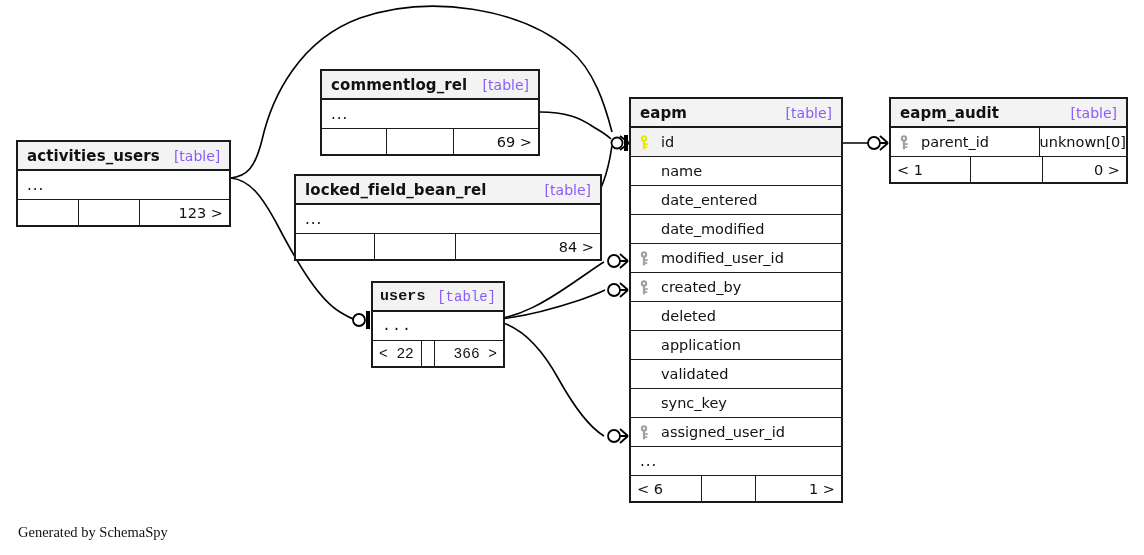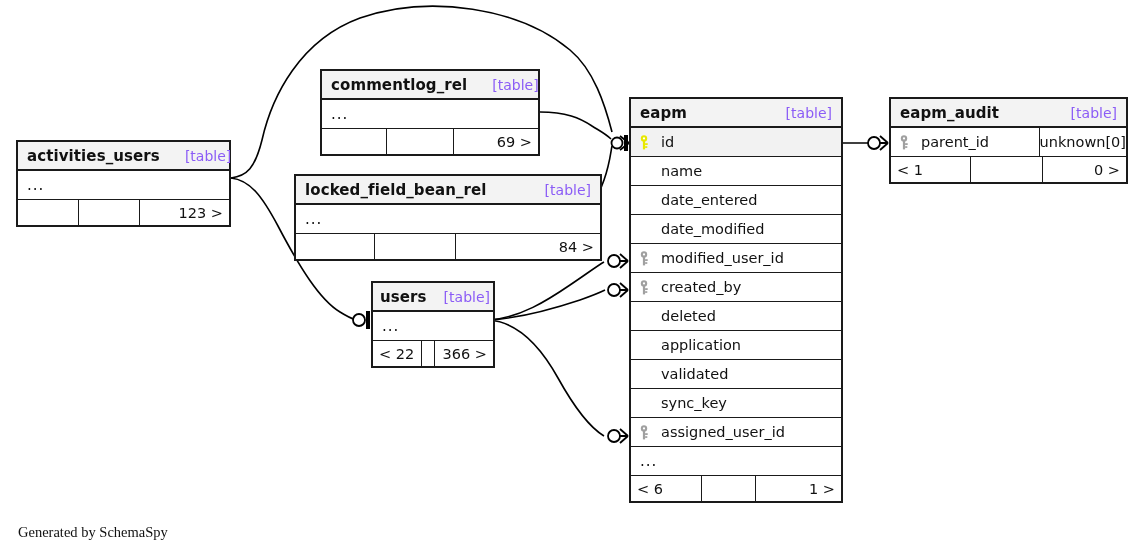--- a/index.html
+++ b/index.html
@@ -35,21 +35,20 @@
   .tbl .hdr {
     background: #f3f3f3;
     border-bottom: 2px solid #1a1a1a;
     box-sizing: border-box;
     display: flex;
     align-items: center;
     justify-content: space-between;
     padding: 0 9px;
     height: 29px;
     white-space: nowrap;
-    gap: 11px;
   }
   .tbl .hdr .tname {
     font-weight: bold;
     font-size: 15px;
     letter-spacing: 0.1px;
   }
   .tbl .hdr .ttag {
     font-size: 14px;
     color: #8b5cf6;
     padding-left: 14px;
@@ -197,21 +196,21 @@
       <span class="ttag">[table]</span>
     </div>
     <div class="row ell">...</div>
     <div class="foot">
       <div class="fl" style="width:78px;"></div>
       <div class="fm" style="width:82px;"></div>
       <div class="fr" style="flex:1;">84 &gt;</div>
     </div>
   </div>
 
-  <div class="tbl" style="left:371px; top:281px; width:124px;">
+  <div class="tbl" style="left:371px; top:281px; width:134px;font-family:Liberation Mono, monospace;">
     <div class="hdr" style="padding:0 7px;">
       <span class="tname">users</span>
       <span class="ttag" style="padding-left:6px;">[table]</span>
     </div>
     <div class="row ell">...</div>
     <div class="foot">
       <div class="fl" style="width:48px;">&lt; 22</div>
       <div class="fm" style="width:14px; padding:0;"></div>
       <div class="fr" style="flex:1;">366 &gt;</div>
     </div>

